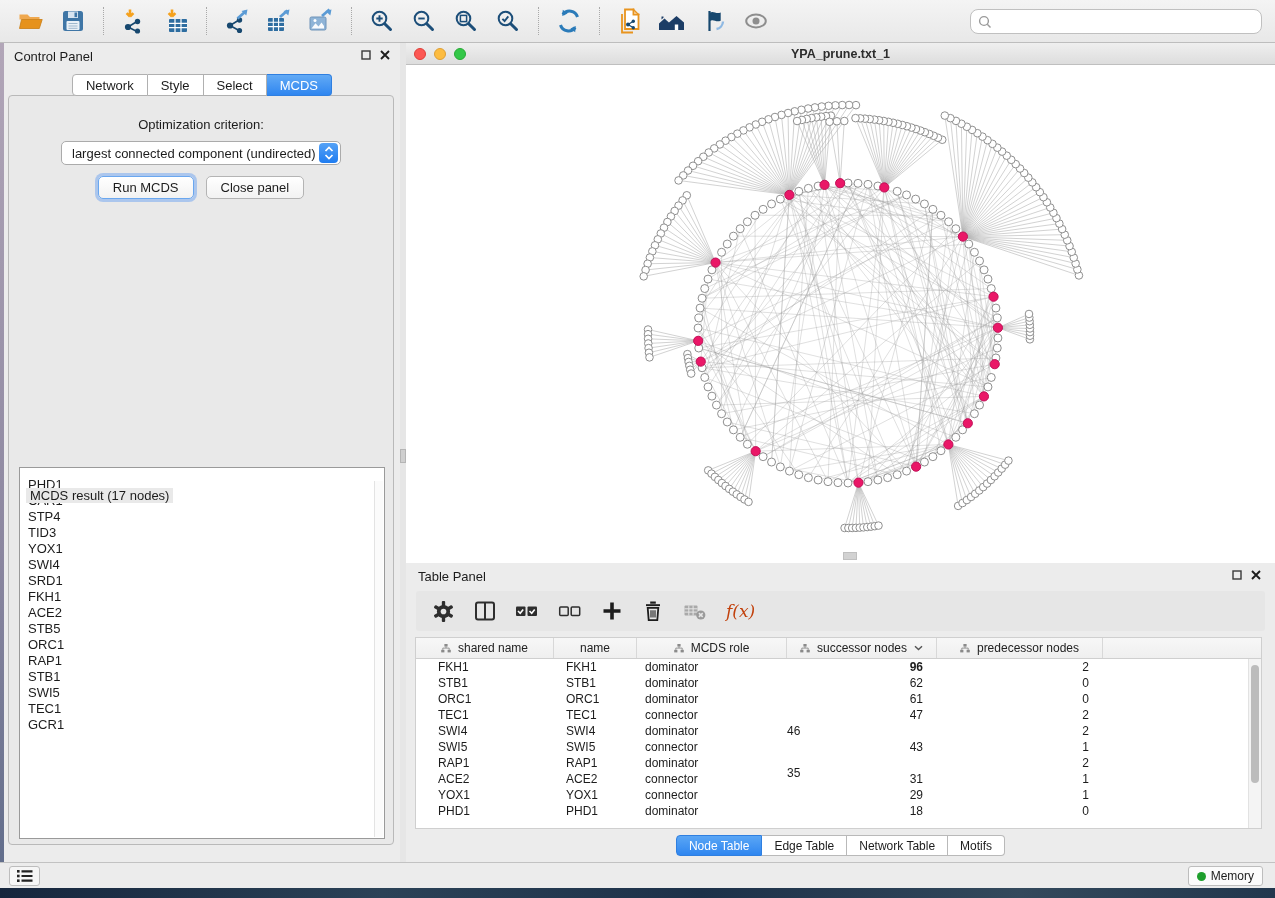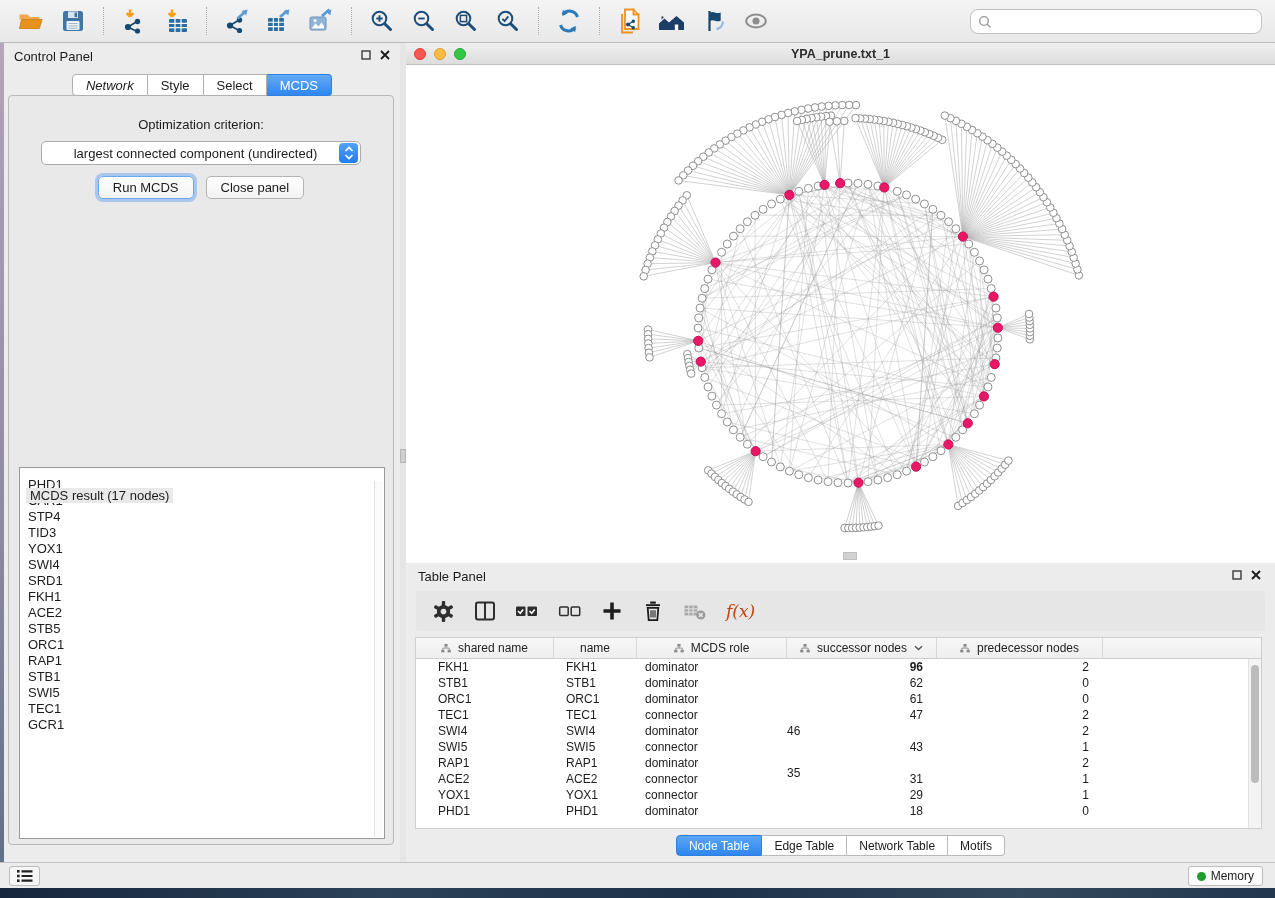--- a/index.html
+++ b/index.html
@@ -23,28 +23,28 @@
     background:linear-gradient(90deg,#16263d,#2b4257 30%,#1d3149 55%,#33495c 80%,#22374d); }
 
   
   .control-panel { position:absolute; left:4px; top:43px; width:396px; height:819px; background:#ececec; }
   .panel-titlebar { position:relative; height:26px; display:flex; align-items:center; }
   .panel-titlebar .ptitle { font-size:13px; margin-left:10px; }
   .pticons { position:absolute; right:10px; top:7px; display:flex; gap:9px; align-items:center; }
   .cp-tabs { position:absolute; left:0; top:31px; width:100%; display:flex; justify-content:center; z-index:3; }
   .tabseg { height:22px; padding:0 13px; background:#fff; border:1px solid #b0b0b0; border-left:none;
     font-size:13px; display:flex; align-items:center; color:#1c1c1c; }
-  .tabseg:first-child { border-left:1px solid #b0b0b0; border-radius:4px 0 0 4px;font-style:italic; }
+  .tabseg:first-child { border-left:1px solid #b0b0b0; border-radius:4px 0 0 4px; }
   .tabseg:last-child { border-radius:0 4px 4px 0; }
   .tabseg.active { background:linear-gradient(#62aaf5,#2f86f0); border-color:#2f7fe0; color:#fff; }
   .cp-content { position:absolute; left:4px; top:52px; width:386px; height:750px;
     background:#e9e9e9; border:1px solid #b9b9b9; border-radius:4px; }
   .opt-label { margin-top:21px; text-align:center; font-size:13px; }
-  .dropdown { position:relative; margin:9px auto 0; width:320px; height:24px; background:#fff;
-    border:1px solid #ababab; border-radius:5px; display:flex; align-items:center;text-align:center; }
+  .dropdown { position:relative; margin:9px auto 0; width:280px; height:24px; background:#fff;
+    border:1px solid #ababab; border-radius:5px; display:flex; align-items:center; }
   .dropdown .dd-text { font-size:13px; margin-left:10px; flex:1; }
   .dd-stepper { width:19px; height:20px; margin-right:2px; border-radius:4px;
     background:linear-gradient(#55a2f6,#1f7cf0); display:flex; align-items:center; justify-content:center; }
   .btn-row { margin-top:11px; display:flex; justify-content:center; gap:12px; }
   .mac-btn { height:23px; background:linear-gradient(#ffffff,#f2f2f2); border:1px solid #b4b4b4;
     border-radius:5px; font-size:13px; padding:0 14px; display:flex; align-items:center; }
   .mac-btn.focused { border-color:#6aa7ef; box-shadow:0 0 0 3px rgba(120,170,240,.55); }
   .groupbox { position:absolute; left:10px; top:371px; width:366px; height:372px;
     border:1px solid #9a9a9a; background:#fff; }
   .groupbox .legend { position:absolute; left:6px; top:-9px; background:#e9e9e9; padding:0 4px; font-size:13px;margin-top:29px; }

